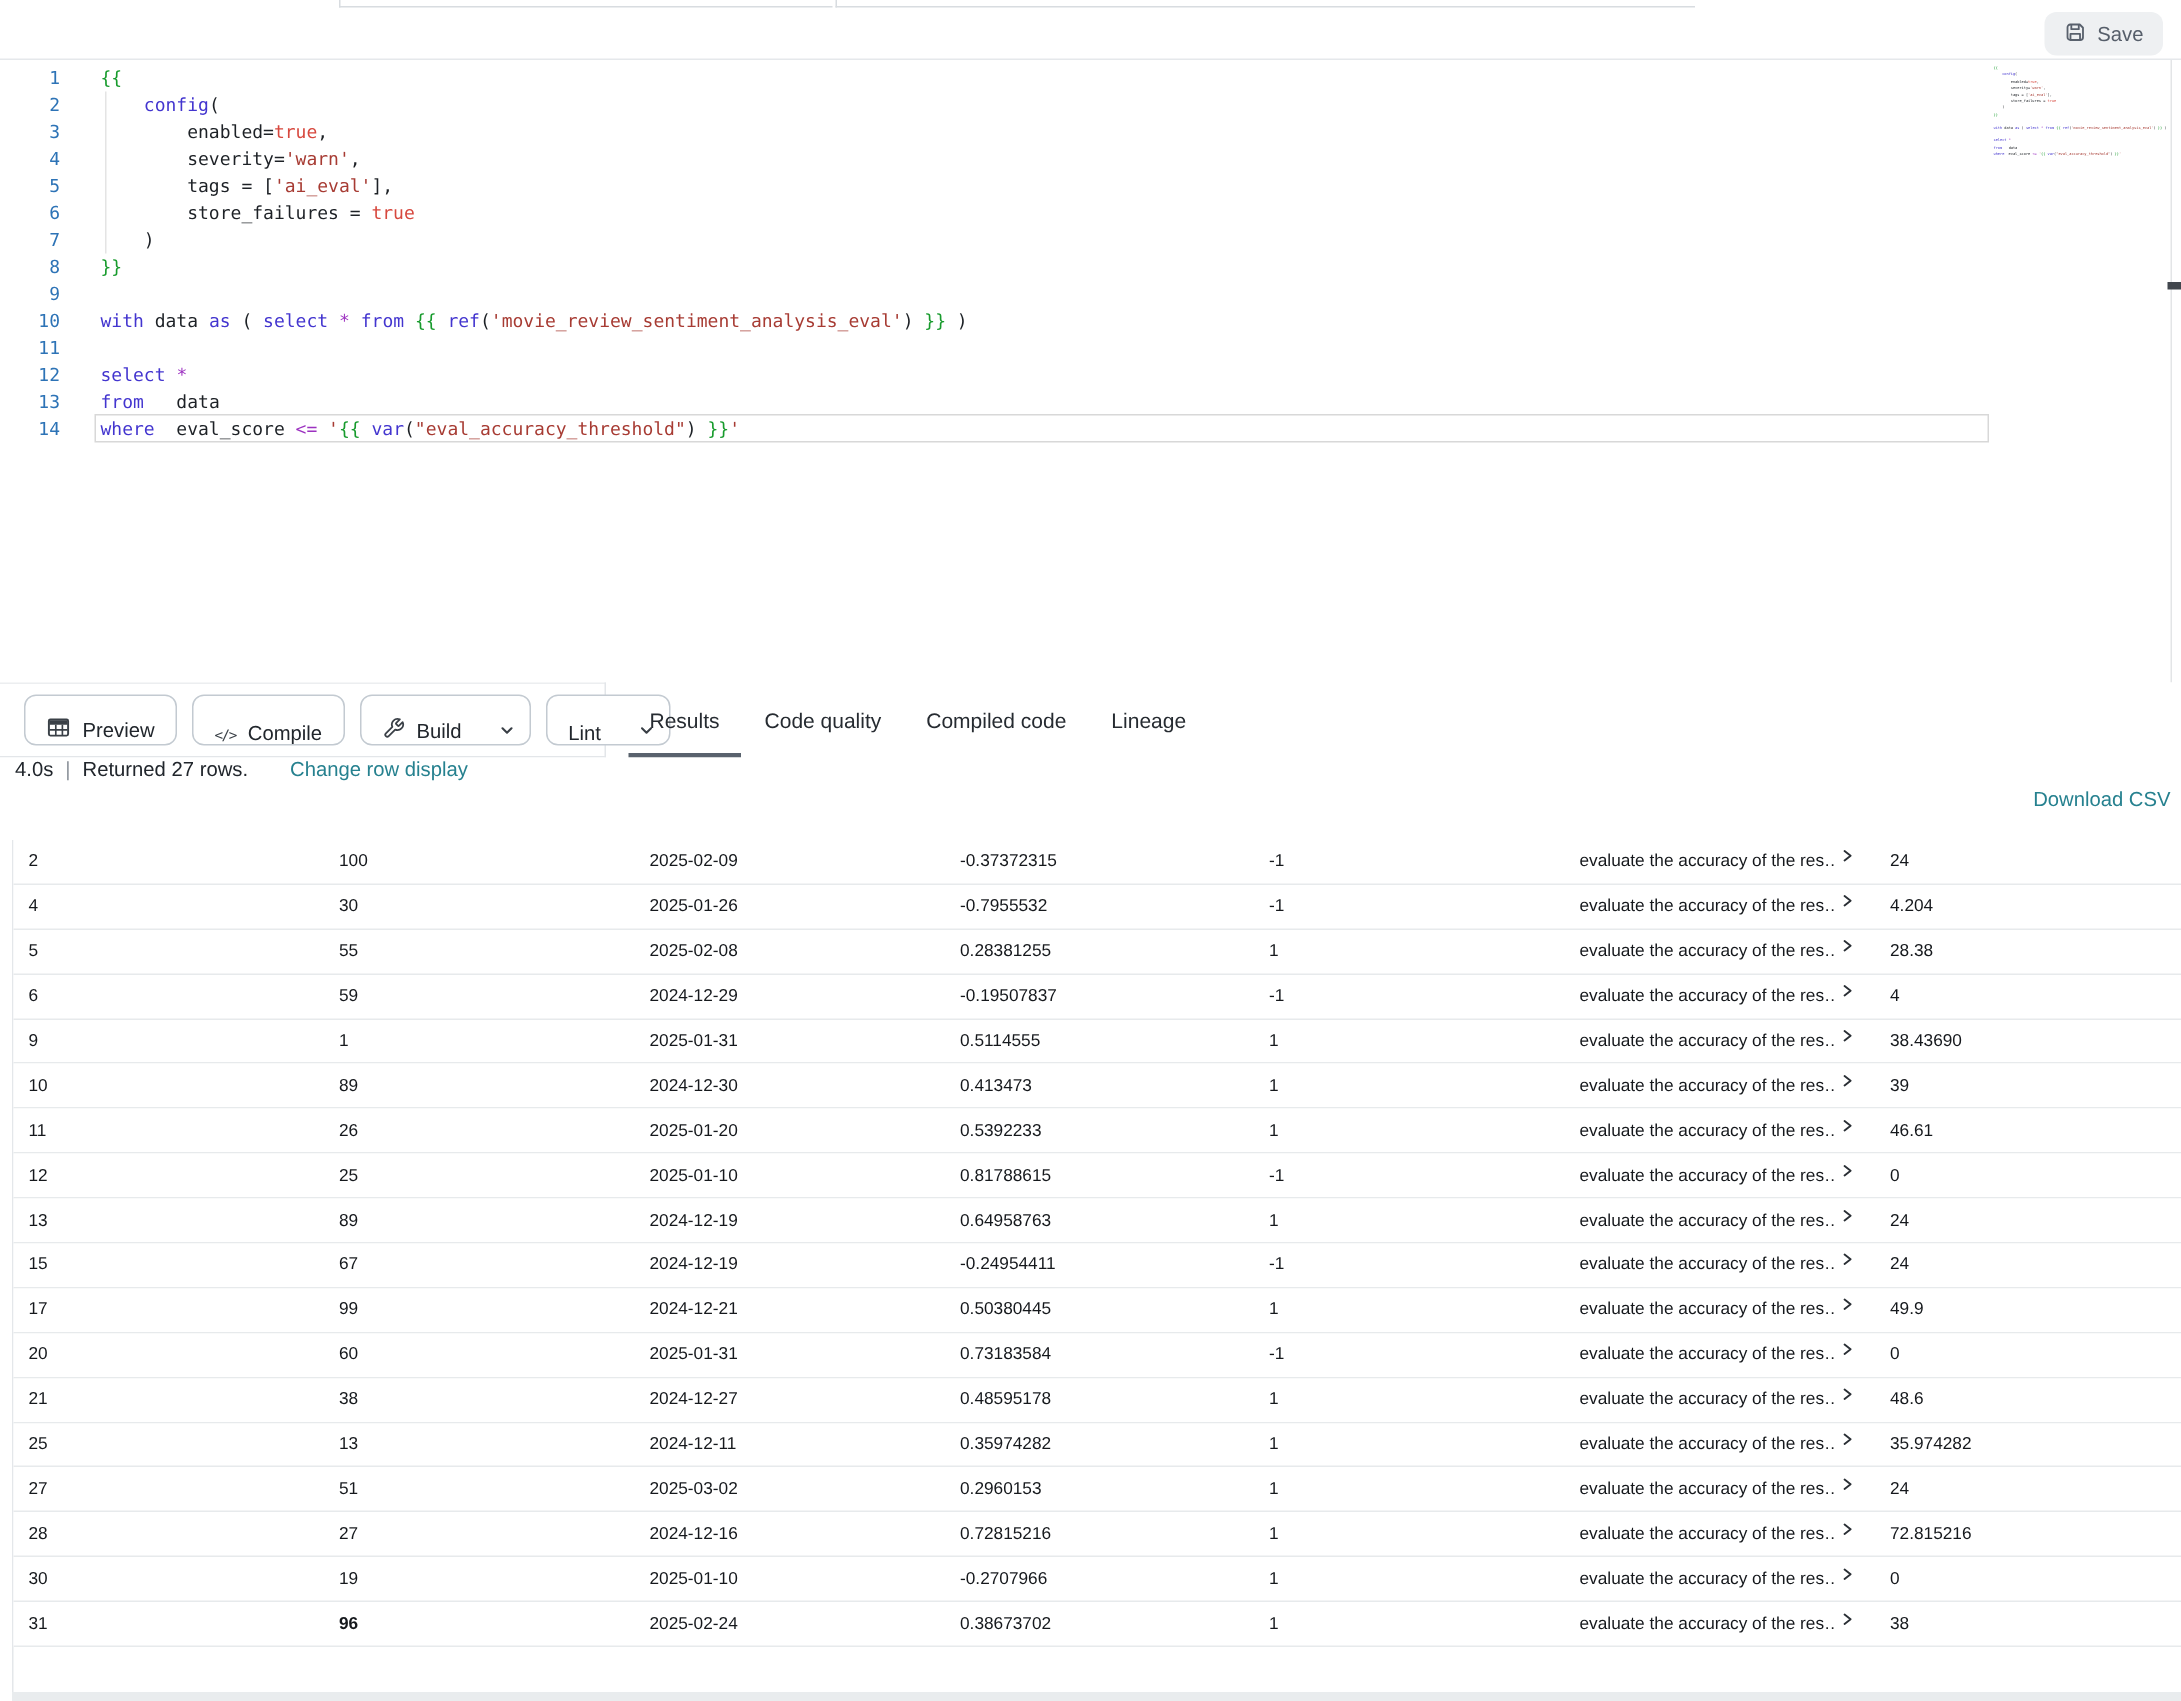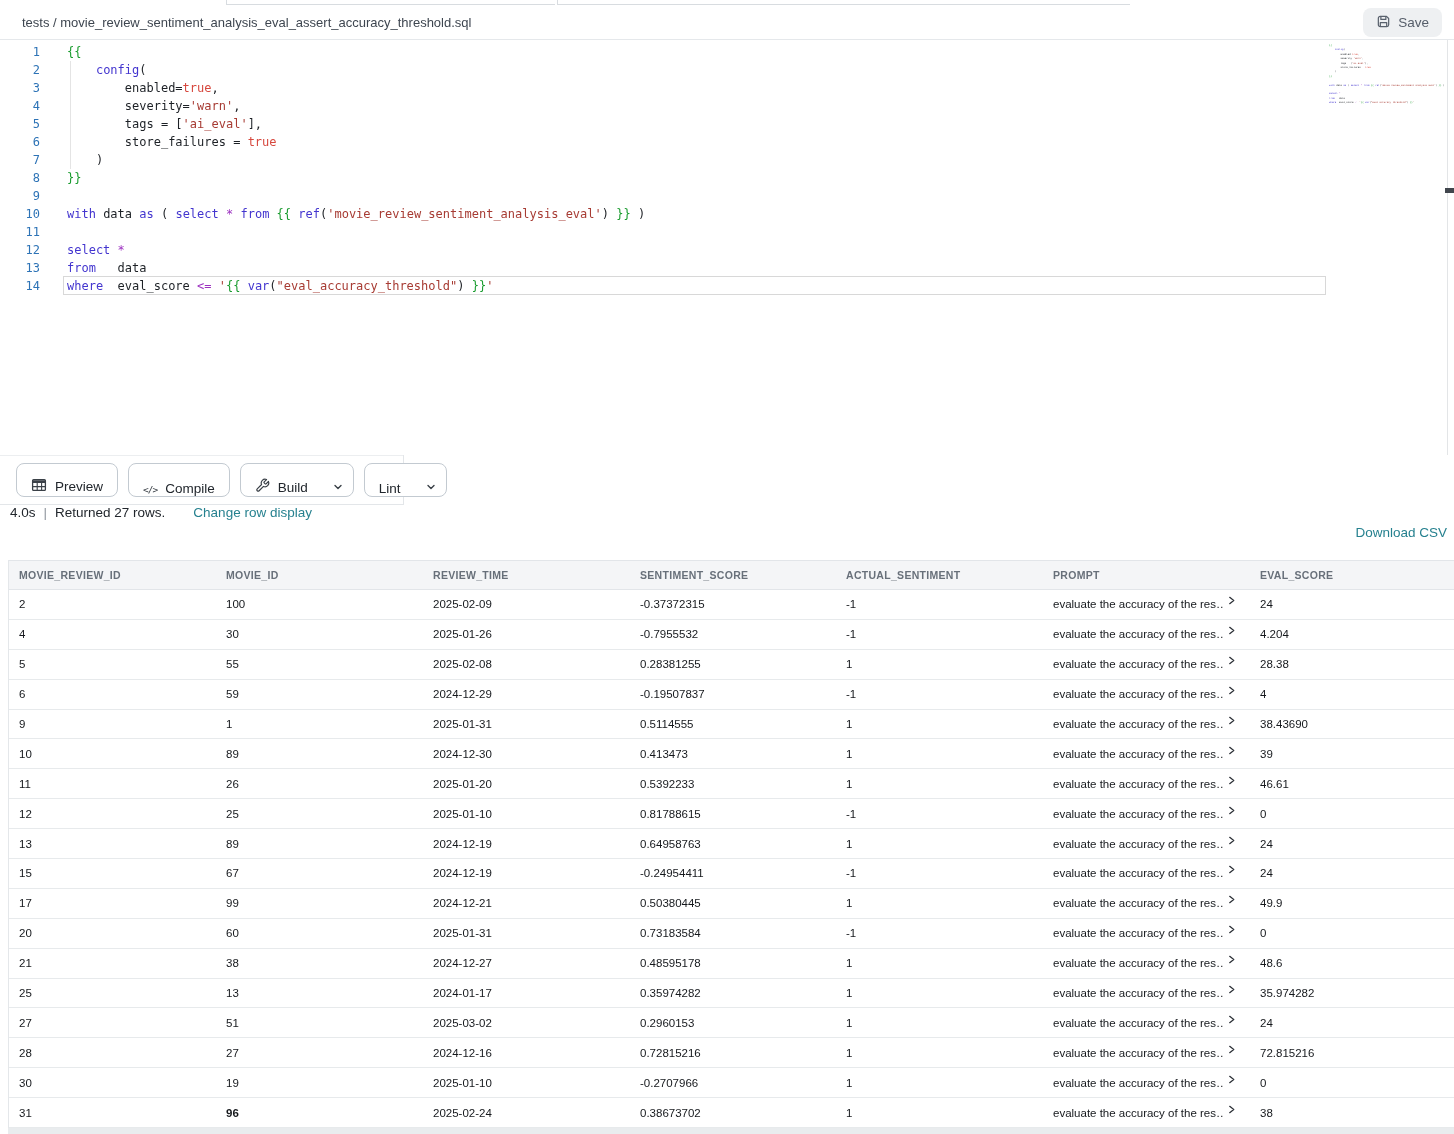--- a/index.html
+++ b/index.html
@@ -96,21 +96,20 @@
 <div class="app">
 
   <div class="top-sliver">
     <div class="ts-line-a"></div>
     <div class="ts-line-b"></div>
     <div class="ts-tick-a"></div>
     <div class="ts-tick-b"></div>
   </div>
 
   <header class="file-header">
-    <div class="breadcrumb">tests / movie_review_sentiment_analysis_eval_assert_accuracy_threshold.sql</div>
     <button class="save-btn">
       <span>
         <svg width="15" height="15" viewBox="0 0 16 16" fill="none" stroke="#59616d" stroke-width="1.3" stroke-linejoin="round">
           <path d="M2.5 4.5 a2 2 0 0 1 2-2 h6.7 l2.3 2.3 v6.7 a2 2 0 0 1 -2 2 h-7 a2 2 0 0 1 -2-2 z"></path>
           <path d="M5.2 2.7 v3.1 h5.3 v-3.1"></path>
           <path d="M4.6 13.3 v-4.2 h6.8 v4.2"></path>
         </svg>
       </span>
       <span>Save</span>
     </button>
@@ -196,44 +195,41 @@
             <span>Lint</span>
           </span>
           <span class="btn-divider"></span>
           <span class="btn-caret">
             <span><svg width="12" height="12" viewBox="0 0 12 12">
                 <polyline points="3,4.5 6,7.5 9,4.5" fill="none" stroke="#3a4047" stroke-width="1.4" stroke-linecap="round" stroke-linejoin="round"></polyline>
               </svg></span>
           </span>
         </button>
       </div>
+    <div class="results-tabs">
+        <div class="tab active">Results</div>
+        <div class="tab">Code quality</div>
+        <div class="tab">Compiled code</div>
+        <div class="tab">Lineage</div>
+      </div>
   </div>
 
   <div class="status-row">
     <div class="status-text">
       <span>4.0s</span>
       <span class="status-sep">|</span>
       <span>Returned 27 rows.</span>
       <span class="link change-row-link">Change row display</span>
     </div>
     <div class="download-link">
       <span class="link">Download CSV</span>
     </div>
   </div>
 
   <div class="results-table">
-    <div class="t-header">
-        <div class="th" style="width: 207px;">MOVIE_REVIEW_ID</div>
-        <div class="th" style="width: 207px;">MOVIE_ID</div>
-        <div class="th" style="width: 207px;">REVIEW_TIME</div>
-        <div class="th" style="width: 206px;">SENTIMENT_SCORE</div>
-        <div class="th" style="width: 207px;">ACTUAL_SENTIMENT</div>
-        <div class="th" style="width: 207px;">PROMPT</div>
-        <div class="th" style="width: 205px;">EVAL_SCORE</div>
-      </div>
     <div class="t-body">
         <div class="t-row">
           <div class="td" style="width: 207px;">2</div>
           <div class="td" style="width: 207px; text-align: right;">100</div>
           <div class="td" style="width: 207px;">2025-02-09</div>
           <div class="td" style="width: 206px;">-0.37372315</div>
           <div class="td" style="width: 207px;">-1</div>
           <div class="td" style="width: 207px;">
             <span class="prompt-cell-inner">
               <span class="prompt-text">evaluate the accuracy of the res…</span>
@@ -458,21 +454,21 @@
                   <polyline points="3,1.5 7.5,5 3,8.5" fill="none" stroke="#2a2f35" stroke-width="1.4" stroke-linecap="round" stroke-linejoin="round"></polyline>
                 </svg>
               </span>
             </span>
           </div>
           <div class="td" style="width: 205px;">48.6</div>
         </div>
         <div class="t-row">
           <div class="td" style="width: 207px;">25</div>
           <div class="td" style="width: 207px;">13</div>
-          <div class="td" style="width: 207px;">2024-01-17</div>
+          <div class="td" style="width: 207px;">2024-12-11</div>
           <div class="td" style="width: 206px;">0.35974282</div>
           <div class="td" style="width: 207px;">1</div>
           <div class="td" style="width: 207px;">
             <span class="prompt-cell-inner">
               <span class="prompt-text">evaluate the accuracy of the res…</span>
               <span class="prompt-expand">
                 <svg width="9" height="9" viewBox="0 0 10 10">
                   <polyline points="3,1.5 7.5,5 3,8.5" fill="none" stroke="#2a2f35" stroke-width="1.4" stroke-linecap="round" stroke-linejoin="round"></polyline>
                 </svg>
               </span>

